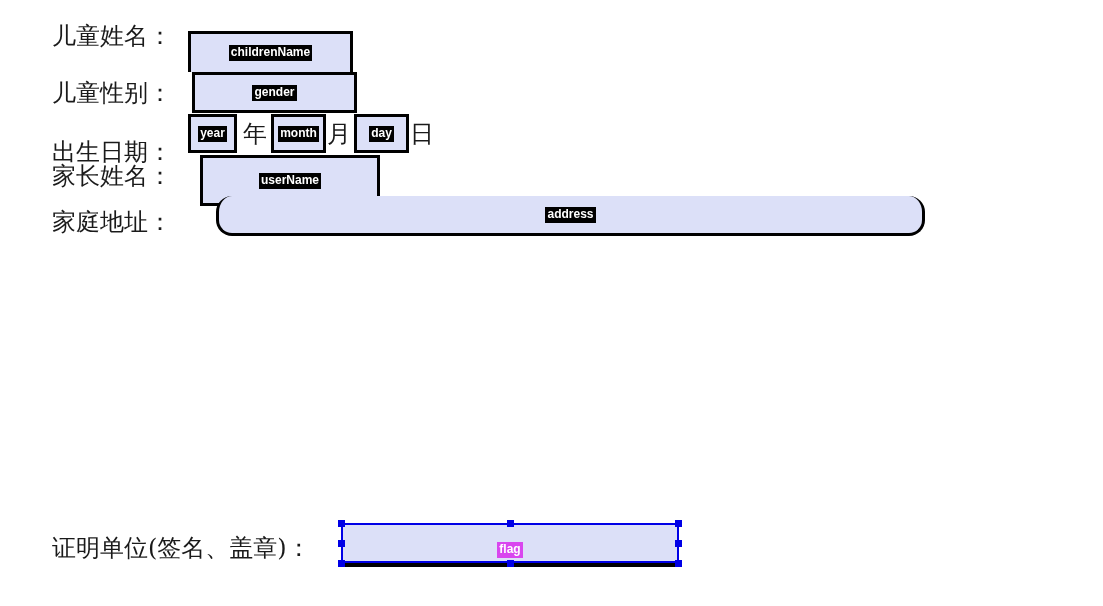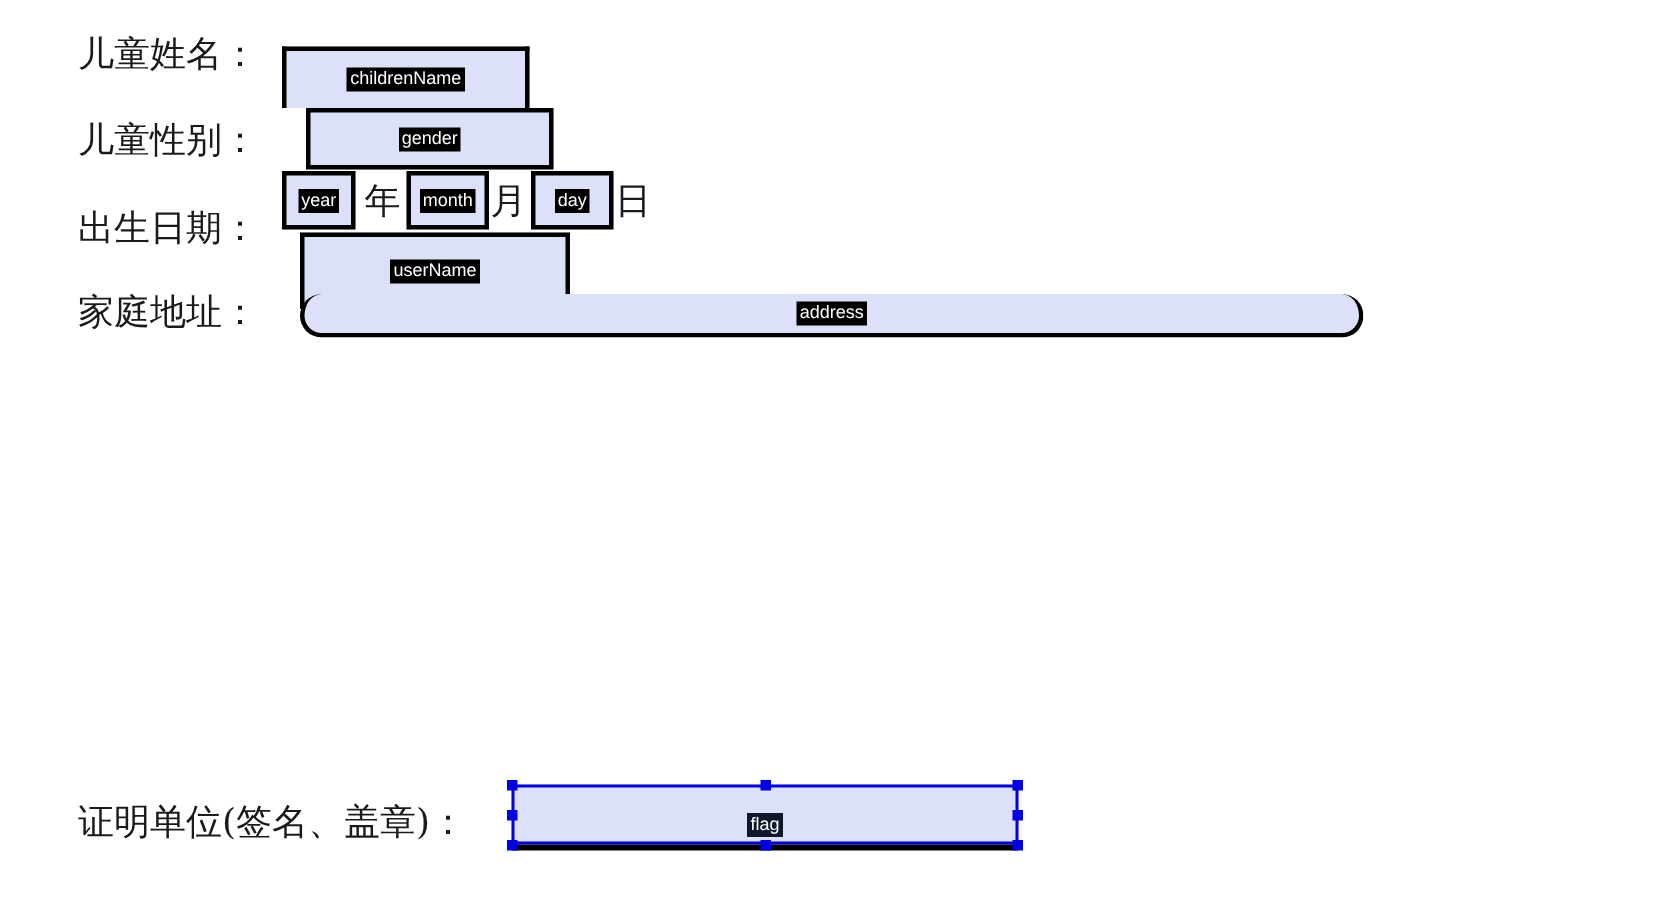--- a/index.html
+++ b/index.html
@@ -54,20 +54,21 @@
   
   .token {
     font-family: "Liberation Sans", "DejaVu Sans", sans-serif;
     font-size: 12px;
     line-height: 13px;
     color: #ffffff;
     background: #000000;
     padding: 1px 2px 2px 2px;
     white-space: nowrap;
     letter-spacing: 0px;
+    font-weight: bold;
   }
 
   
   .sep {
     position: absolute;
     font-family: "DejaVu Serif", "Liberation Serif", serif;
     font-size: 24px;
     color: #1a1a1a;
     line-height: 1;
   }
@@ -81,21 +82,21 @@
     left: 0;
     top: 0;
     box-sizing: border-box;
     background: #dce0f8;
     border: 2px solid #0000e6;
     display: flex;
     align-items: center;
     justify-content: center;
   }
   .selected-field .token {
-    background: #0f172a;
+    background: #d946ef;
     color: #ffffff;
     margin-top: 14px;
   }
   .shadow-line {
     position: absolute;
     background: #000000;
   }
   .handle {
     position: absolute;
     width: 7px;
@@ -109,21 +110,21 @@
 <div class="canvas">
 
   <div class="label" style="left:52px; top:24px;">儿童姓名：</div>
 
   <div class="field nobottom" style="left:188px; top:31px; width:165px; height:41px;">
     <span class="token">childrenName</span>
   </div>
 
   <div class="label" style="left:52px; top:81px;">儿童性别：</div>
 
-  <div class="field" style="left:204px; top:72px; width:165px; height:41px;">
+  <div class="field" style="left:192px; top:72px; width:165px; height:41px;">
     <span class="token">gender</span>
   </div>
 
   <div class="label" style="left:52px; top:122px;margin-top:18px;">出生日期：</div>
 
   <div class="field" style="left:188px; top:114px; width:49px; height:39px;">
     <span class="token">year</span>
   </div>
 
   <div class="sep" style="left:243px; top:122px;">年</div>
@@ -133,28 +134,29 @@
   </div>
 
   <div class="sep" style="left:327px; top:122px;">月</div>
 
   <div class="field" style="left:354px; top:114px; width:55px; height:39px;">
     <span class="token">day</span>
   </div>
 
   <div class="sep" style="left:410px; top:122px;">日</div>
 
+  <div class="label" style="left:52px; top:164px;">家长姓名：</div>
 
   <div class="field" style="left:200px; top:155px; width:180px; height:51px;">
     <span class="token">userName</span>
   </div>
 
-  <div class="label" style="left:52px; top:196px;text-align:right;">家庭地址：</div>
+  <div class="label" style="left:52px; top:210px;text-align:right;">家庭地址：</div>
 
-  <div class="field notop" style="left:200px; top:196px; width:709px; height:29px;border-radius:16px;">
+  <div class="field notop" style="left:216px; top:196px; width:709px; height:40px;border-radius:16px;">
     <span class="token">address</span>
   </div>
 
   <div class="label" style="left:52px; top:536px;">证明单位(签名、盖章)：</div>
 
   <div class="selected-wrap" style="left:341px; top:523px; width:338px; height:44px;">
 
     <div class="selected-field" style="width:338px; height:40px;">
       <span class="token">flag</span>
     </div>

